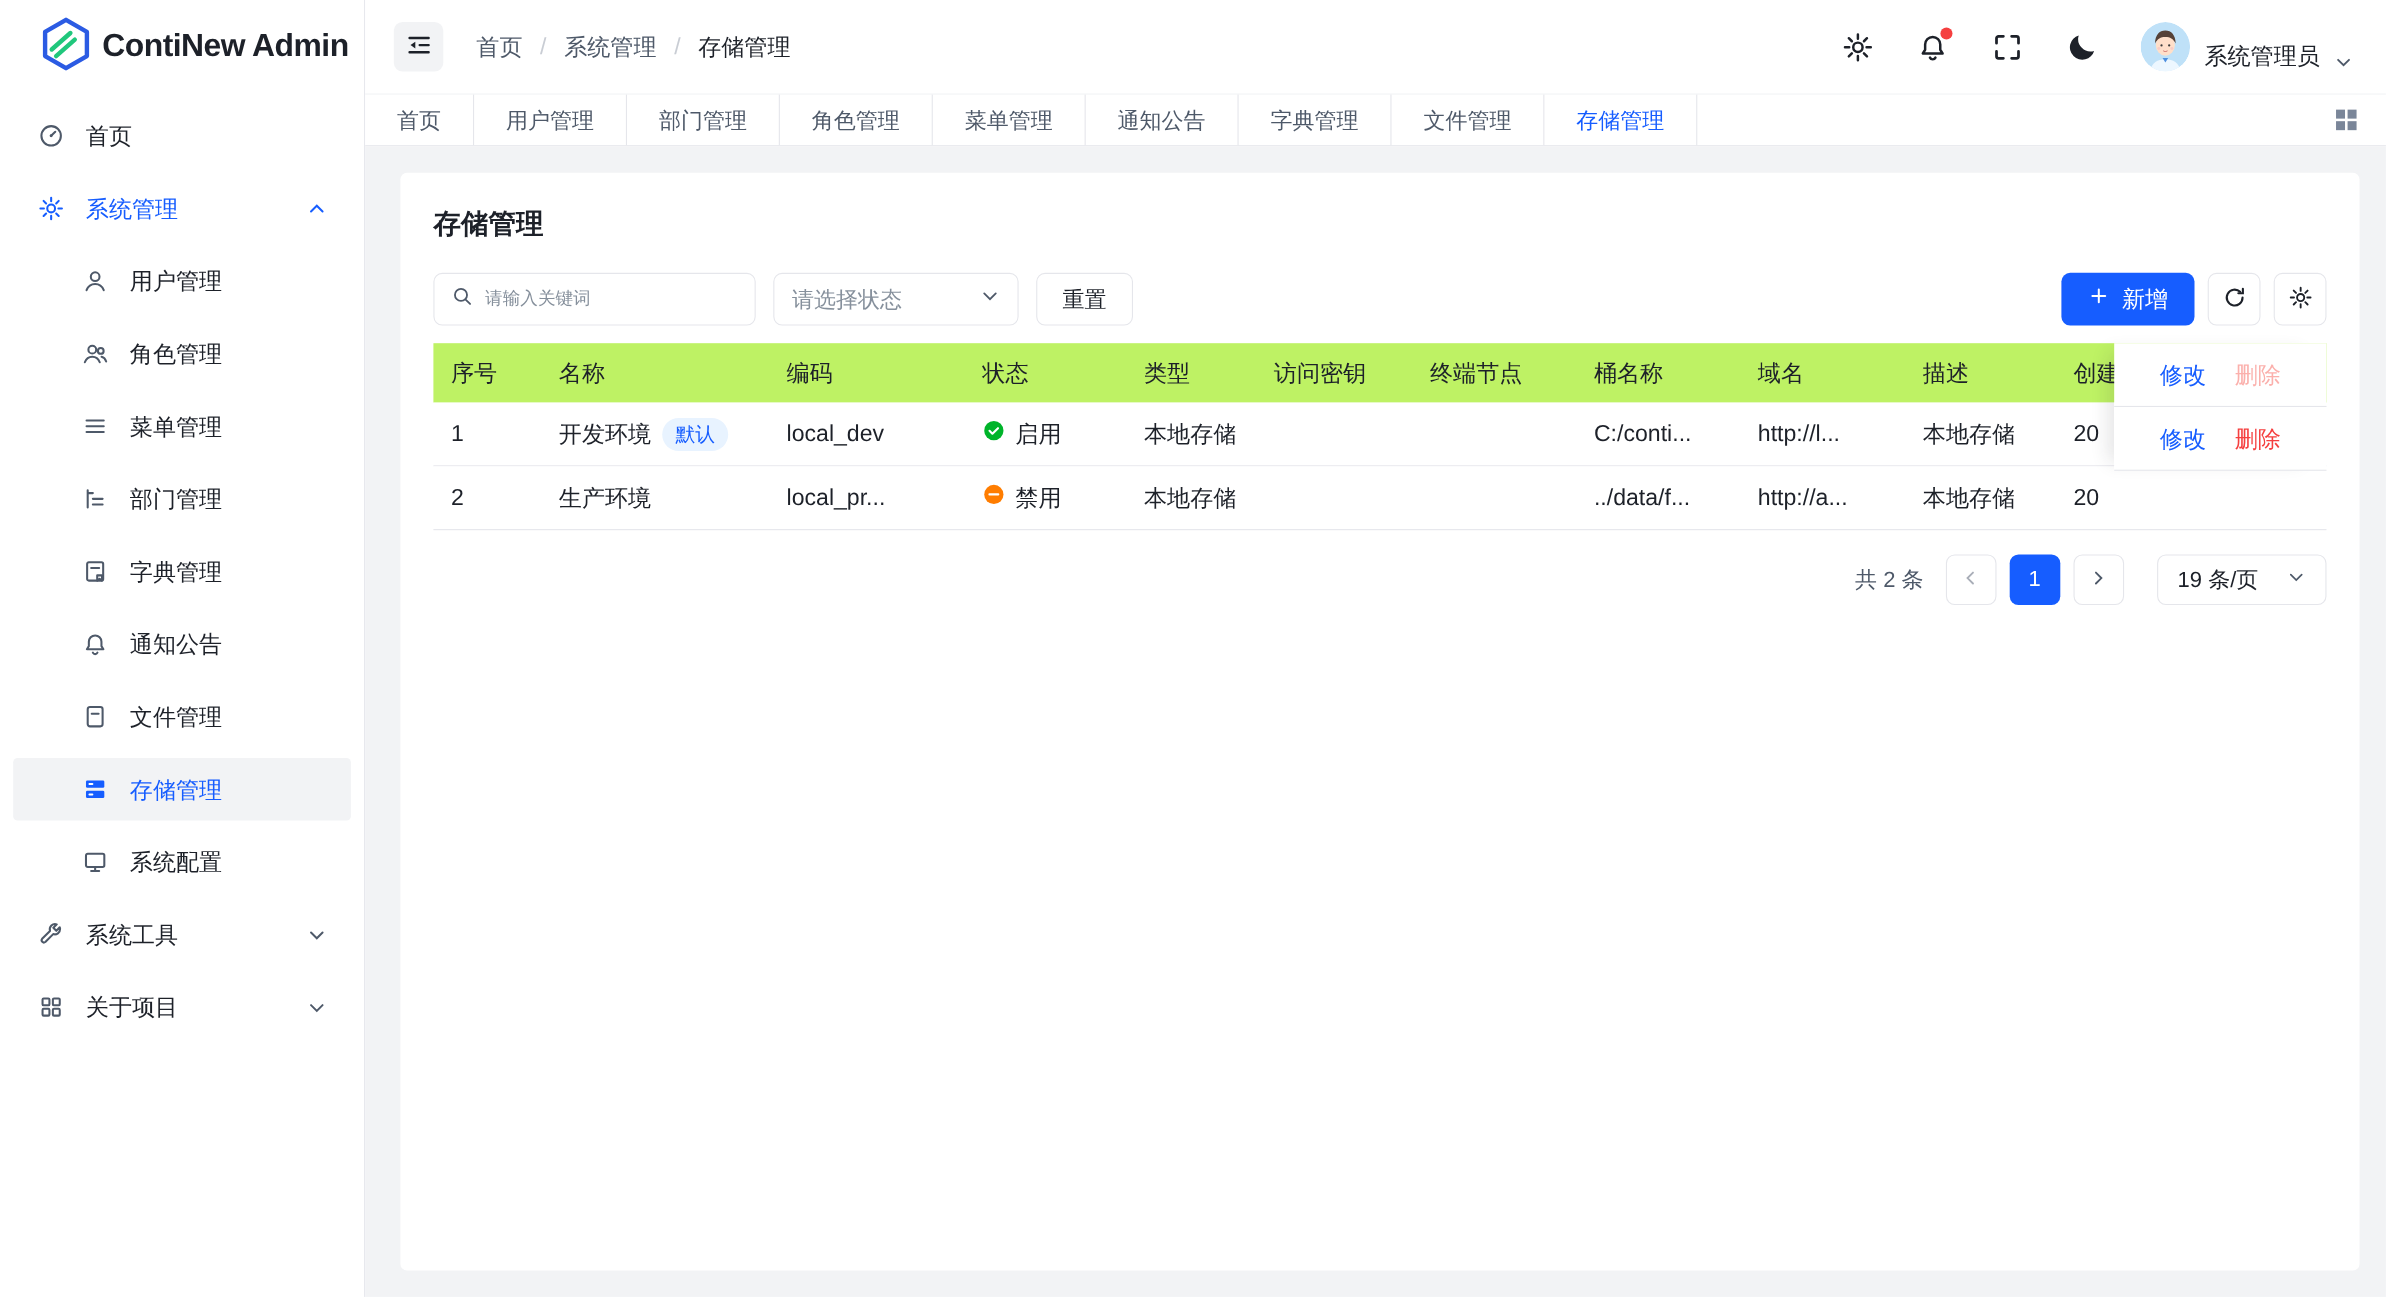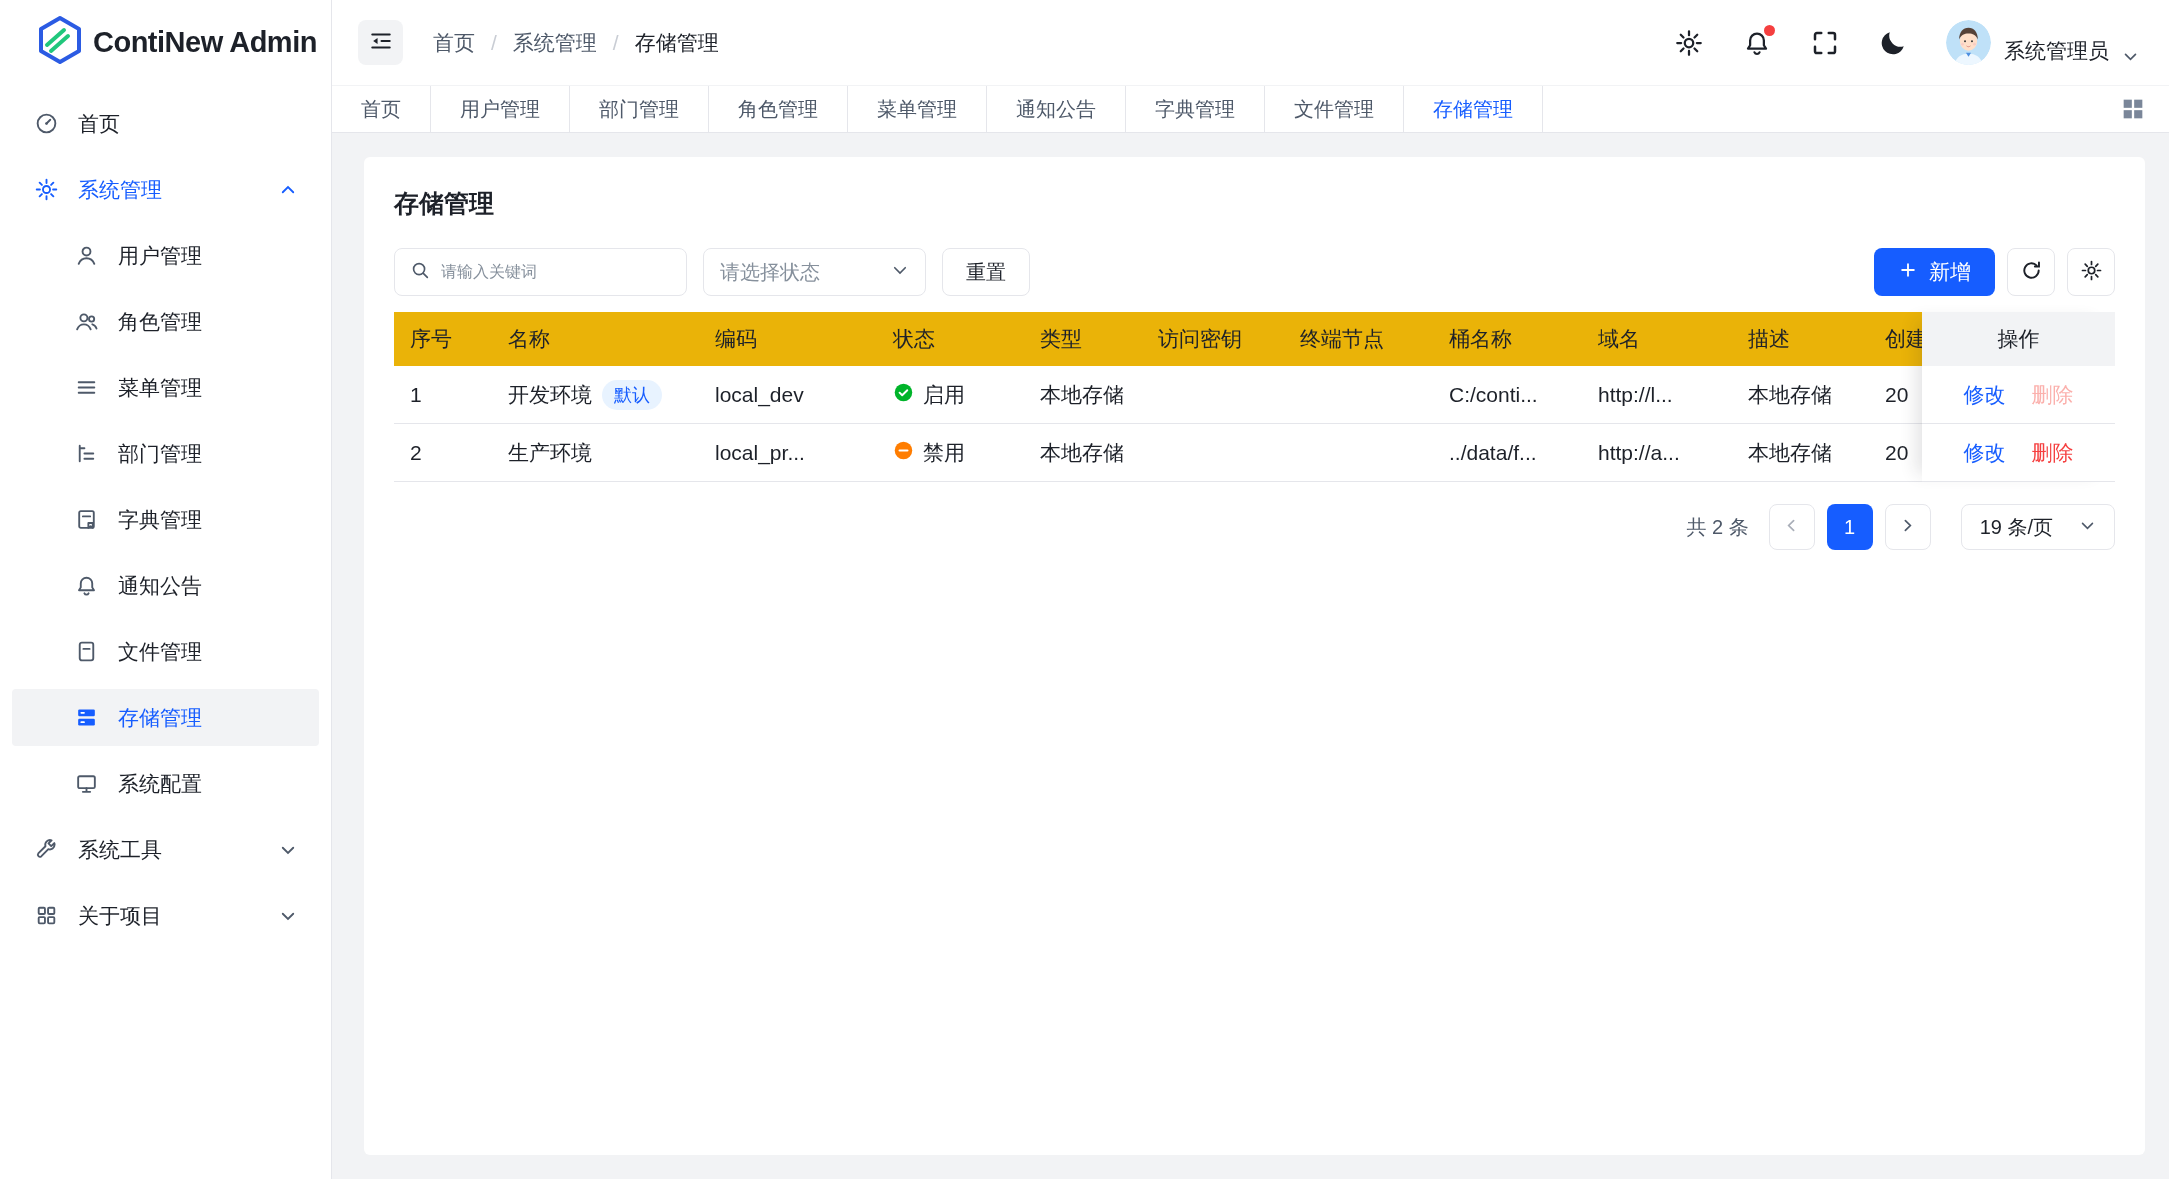--- a/index.html
+++ b/index.html
@@ -71,21 +71,21 @@
   .reset-btn { width: 88px; height: 48px; margin-left: 16px; border: 1px solid #E5E6EB; border-radius: 8px; background: #fff; font-size: 20px; font-family: inherit; color: #1D2129; cursor: pointer; }
   .toolbar-right { margin-left: auto; display: flex; align-items: center; gap: 12px; }
   .add-btn { height: 48px; padding: 0 24px; background: #165DFF; color: #fff; border: none; border-radius: 8px; font-size: 21px; font-family: inherit; display: flex; align-items: center; gap: 11px; cursor: pointer; }
   .add-btn svg { width: 20px; height: 20px; }
   .icon-btn { width: 48px; height: 48px; border: 1px solid #E5E6EB; border-radius: 8px; background: #fff; color: #1D2129; display: flex; align-items: center; justify-content: center; cursor: pointer; }
   .icon-btn svg { width: 23px; height: 23px; }
 
   
   .table { position: relative; width: 1721px; }
   .t-row { display: flex; align-items: center; }
-  .t-head { background: #eab308; height: 54px; font-weight: 500; font-size: 21px; color: #1D2129; }
+  .t-head { background: #bef264; height: 54px; font-weight: 500; font-size: 21px; color: #1D2129; }
   .t-body-row { height: 58px; background: #fff; border-bottom: 1px solid #E5E6EB; font-size: 21px; }
   .t-cell { padding: 0 16px; white-space: nowrap; overflow: hidden; display: flex; align-items: center; gap: 10px; }
   .c0 { width: 98px; }  .c1 { width: 207px; } .c2 { width: 178px; } .c3 { width: 147px; }
   .c4 { width: 118px; } .c5 { width: 142px; } .c6 { width: 149px; } .c7 { width: 149px; }
   .c8 { width: 150px; } .c9 { width: 137px; } .c10 { flex: 1; }
   .badge-default { background: #E8F3FF; color: #165DFF; font-size: 18px; padding: 3px 12px; border-radius: 20px; flex: 0 0 auto; }
   .status { display: flex; align-items: center; gap: 9px; }
   .status svg { width: 21px; height: 21px; flex: 0 0 21px; }
 
   .op-col { position: absolute; top: 0; right: 0; width: 193px; box-shadow: -14px 0 16px -8px rgba(29,33,41,0.12); }
@@ -489,21 +489,20 @@
             <div class="t-cell c4">本地存储</div>
             <div class="t-cell c5"></div>
             <div class="t-cell c6"></div>
             <div class="t-cell c7">../data/f...</div>
             <div class="t-cell c8">http://a...</div>
             <div class="t-cell c9">本地存储</div>
             <div class="t-cell c10">20</div>
           </div>
 
           <div class="op-col">
-            <div class="op-head">操作</div>
             <div class="op-row">
               <a class="link-edit">修改</a>
               <a class="link-delete disabled">删除</a>
             </div>
             <div class="op-row">
               <a class="link-edit">修改</a>
               <a class="link-delete">删除</a>
             </div>
           </div>
         </div>

